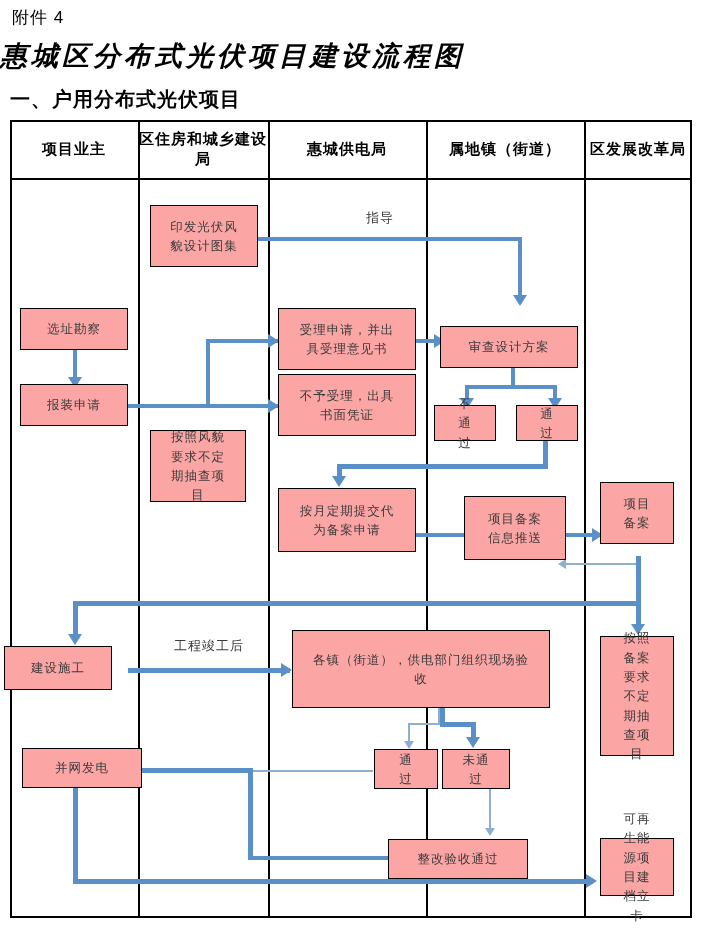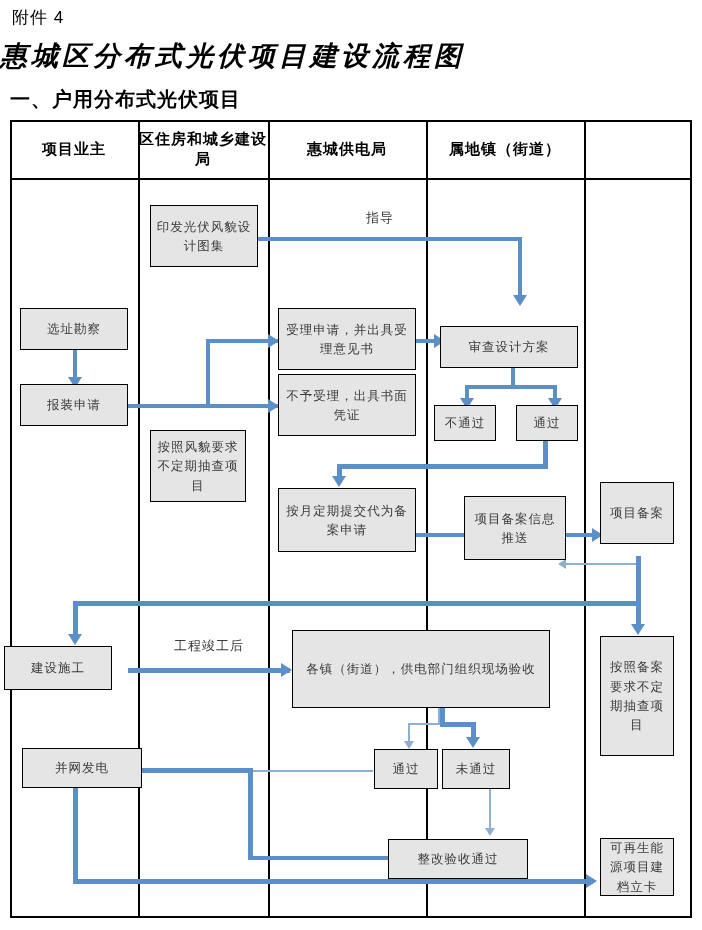--- a/index.html
+++ b/index.html
@@ -21,24 +21,24 @@
   #grid .outer{position:absolute;inset:0;border:2px solid #000;box-sizing:border-box;}
   #grid .vline{position:absolute;top:0;bottom:0;width:0;border-left:2px solid #000;}
   #grid .hline{position:absolute;left:0;right:0;height:0;border-top:2px solid #000;}
   .colhead{
     position:absolute;top:0;height:58px;display:flex;align-items:center;justify-content:center;
     text-align:center;font-size:15px;font-weight:700;line-height:1.35;letter-spacing:1px;
   }
 
   
   .box{
-    position:absolute;box-sizing:border-box;border:1px solid #000;background:#e5e5e5;
+    position:absolute;box-sizing:border-box;border:1px solid #000;background:#fca5a5;
     display:flex;align-items:center;justify-content:center;text-align:center;
     font-size:12.5px;line-height:1.55;color:#3a3a3a;letter-spacing:1px;
-    font-family:"DejaVu Serif","Liberation Serif",serif;padding:2px 4px;z-index:4;
+    font-family:"DejaVu Serif","Liberation Serif",serif;padding:2px 18px;z-index:4;
   }
   .lbl{
     position:absolute;font-size:13px;color:#3a3a3a;letter-spacing:1px;z-index:4;
     font-family:"DejaVu Serif","Liberation Serif",serif;white-space:nowrap;
   }
   
   .seg{position:absolute;background:#5B8FC7;z-index:2;}
   .segl{position:absolute;background:#8FAFD0;z-index:2;}
   .ah{position:absolute;width:0;height:0;z-index:3;}
   .ah-d{border-left:7px solid transparent;border-right:7px solid transparent;border-top:11px solid #5B8FC7;}
@@ -59,20 +59,21 @@
   <div class="vline" style="left:128px"></div>
   <div class="vline" style="left:258px"></div>
   <div class="vline" style="left:416px"></div>
   <div class="vline" style="left:574px"></div>
   <div class="hline" style="top:58px"></div>
 
   <div class="colhead" style="left:0;width:128px">项目业主</div>
   <div class="colhead" style="left:128px;width:130px">区住房和城乡建设局</div>
   <div class="colhead" style="left:258px;width:158px">惠城供电局</div>
   <div class="colhead" style="left:416px;width:158px">属地镇（街道）</div>
+  <div class="colhead" style="left:574px;width:108px">区发展改革局</div>
 </div>
 
 <div class="seg" style="left:258px;top:237px;width:264px;height:4px"></div>
 <div class="seg" style="left:518px;top:237px;width:4px;height:60px"></div>
 <div class="ah ah-d" style="left:513px;top:295px"></div>
 
 <div class="seg" style="left:73px;top:344px;width:4px;height:36px"></div>
 <div class="ah ah-d" style="left:68px;top:377px"></div>
 
 <div class="seg" style="left:128px;top:404px;width:152px;height:4px"></div>

